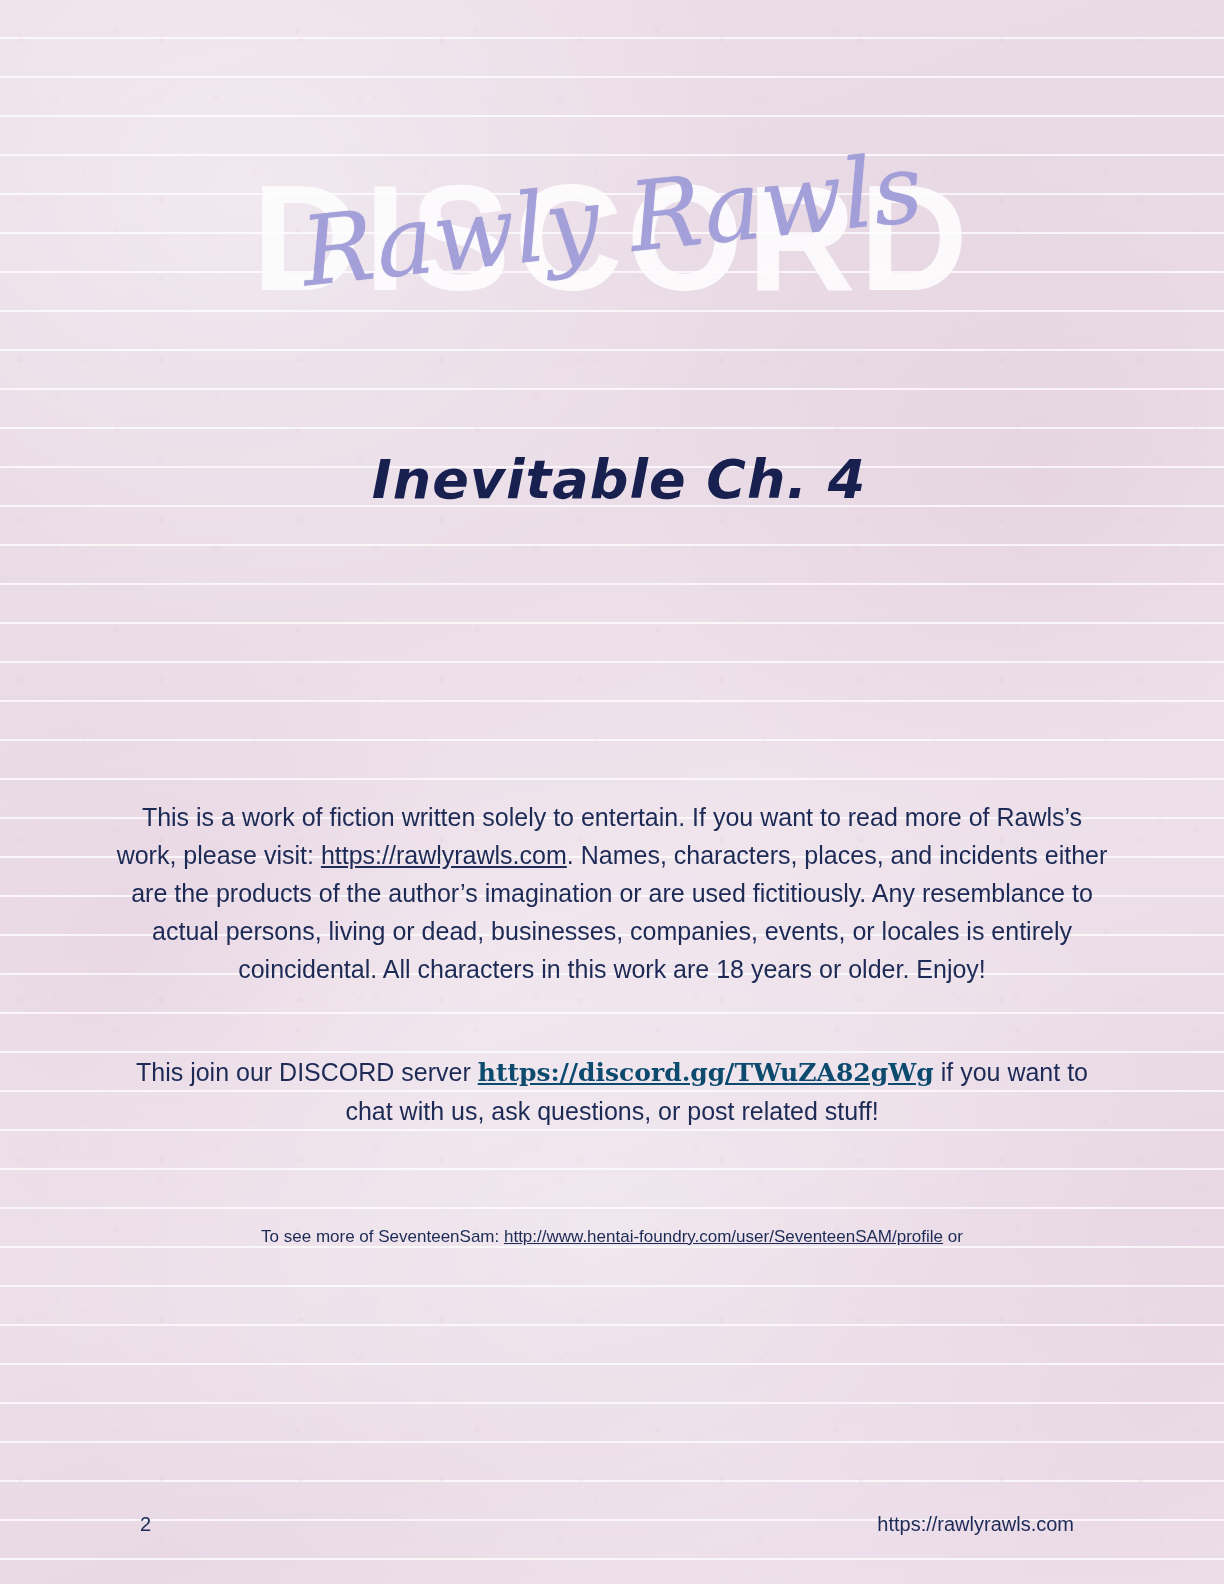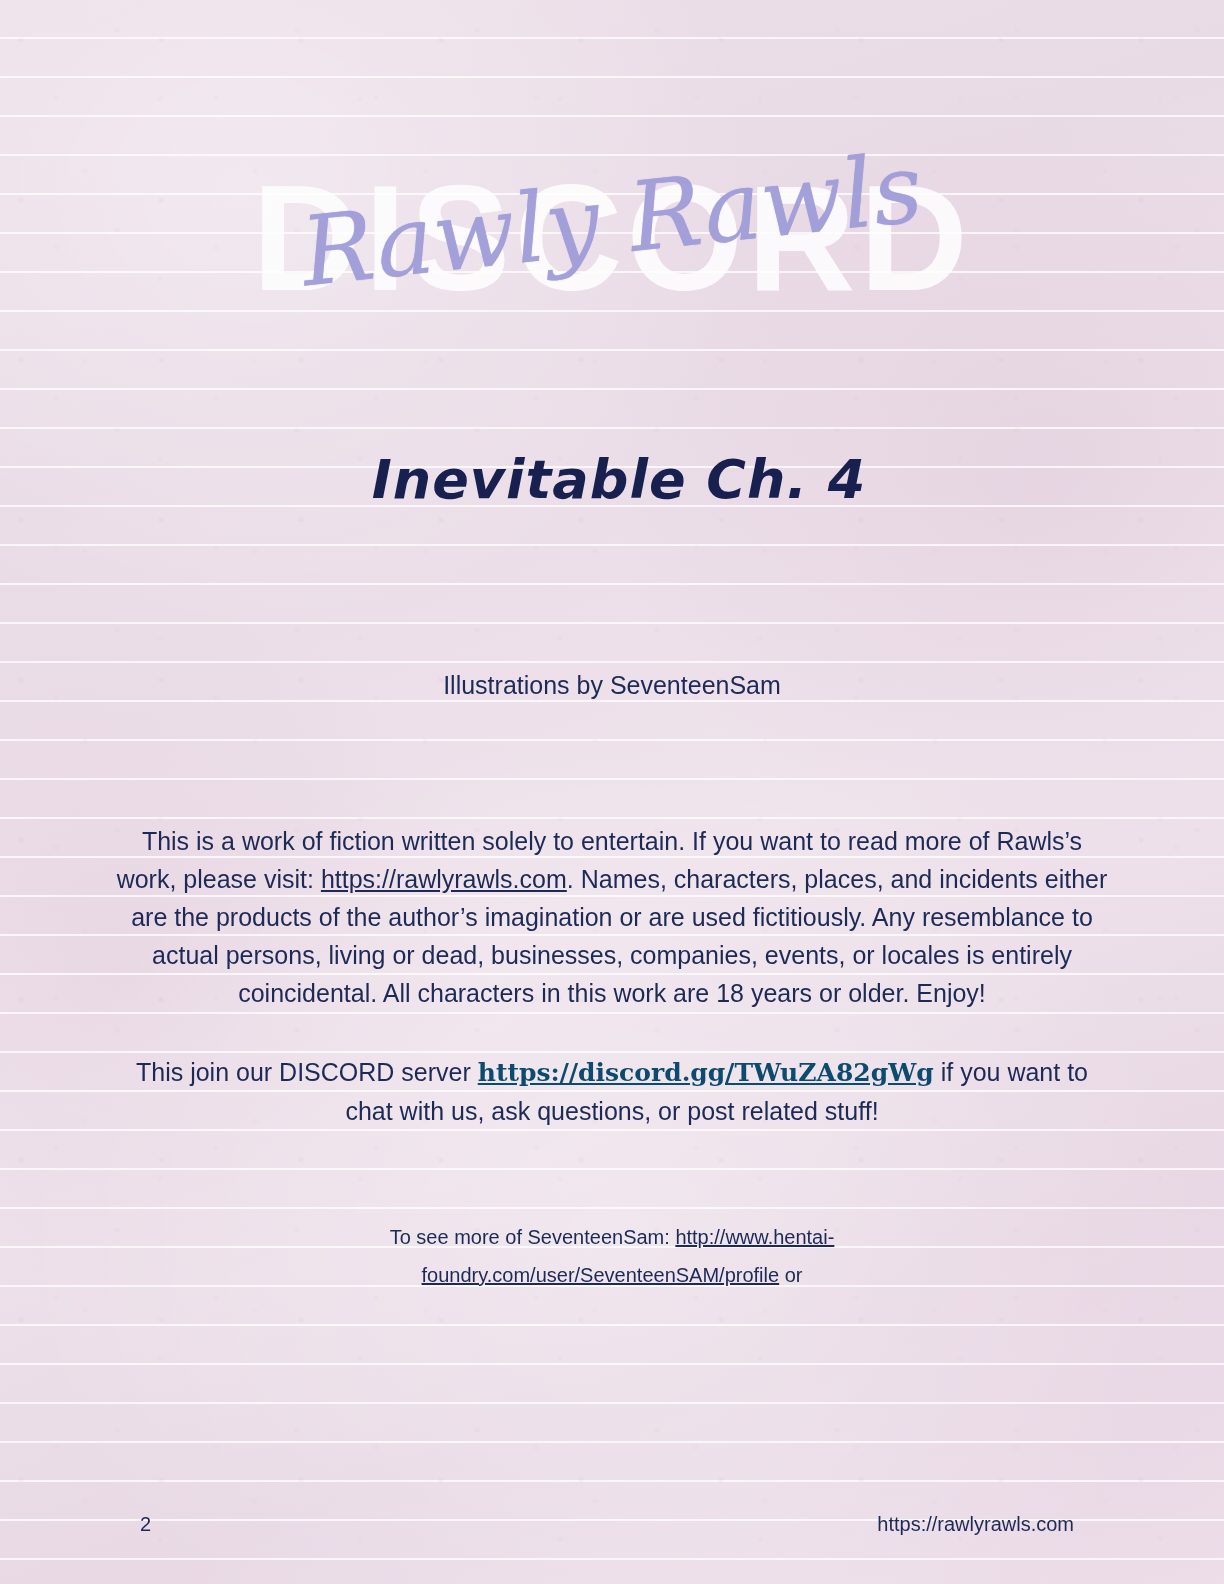--- a/index.html
+++ b/index.html
@@ -124,39 +124,38 @@
   
   .disclaimer {
     position: absolute;
     top: 798px;
     left: 112px;
     width: 1000px;
     text-align: center;
     font-size: 25px;
     line-height: 38px;
     color: #1c2a55;
-    margin-top: 24px;
   }
   .discord {
     position: absolute;
     top: 1053px;
     left: 112px;
     width: 1000px;
     text-align: center;
     font-size: 25px;
     line-height: 38px;
     color: #1c2a55;
   }
   .artist-links {
     position: absolute;
     top: 1218px;
     left: 212px;
     width: 800px;
     text-align: center;
-    font-size: 20px;
+    font-size: 17px;
     line-height: 38px;
     color: #1c2a55;
   }
   a, .link {
     color: #1c2a55;
     text-decoration: underline;
   }
   .discord-link {
     font-family: "DejaVu Serif", serif;
     font-weight: bold;
@@ -189,21 +188,20 @@
 </div>
 
 <div class="logo-wrap">
   <div class="logo-fiction">DISCORD</div>
   <div class="logo-script">Rawly Rawls</div>
 </div>
 
 <div class="title">Inevitable Ch. 4</div>
 
 <div class="credits">
-  <span>Illustrations by SeventeenSam</span>
 </div>
 
 <div class="disclaimer">
   <span>This is a work of fiction written solely to entertain. If you want to read more of Rawls’s work, please visit: </span><a class="link" href="#">https://rawlyrawls.com</a><span>. Names, characters, places, and incidents either are the products of the author’s imagination or are used fictitiously. Any resemblance to actual persons, living or dead, businesses, companies, events, or locales is entirely coincidental. All characters in this work are 18 years or older. Enjoy!</span>
 </div>
 
 <div class="discord">
   <span>This join our DISCORD server </span><a class="discord-link" href="#">https://discord.gg/TWuZA82gWg</a><span> if you want to chat with us, ask questions, or post related stuff!</span>
 </div>
 

